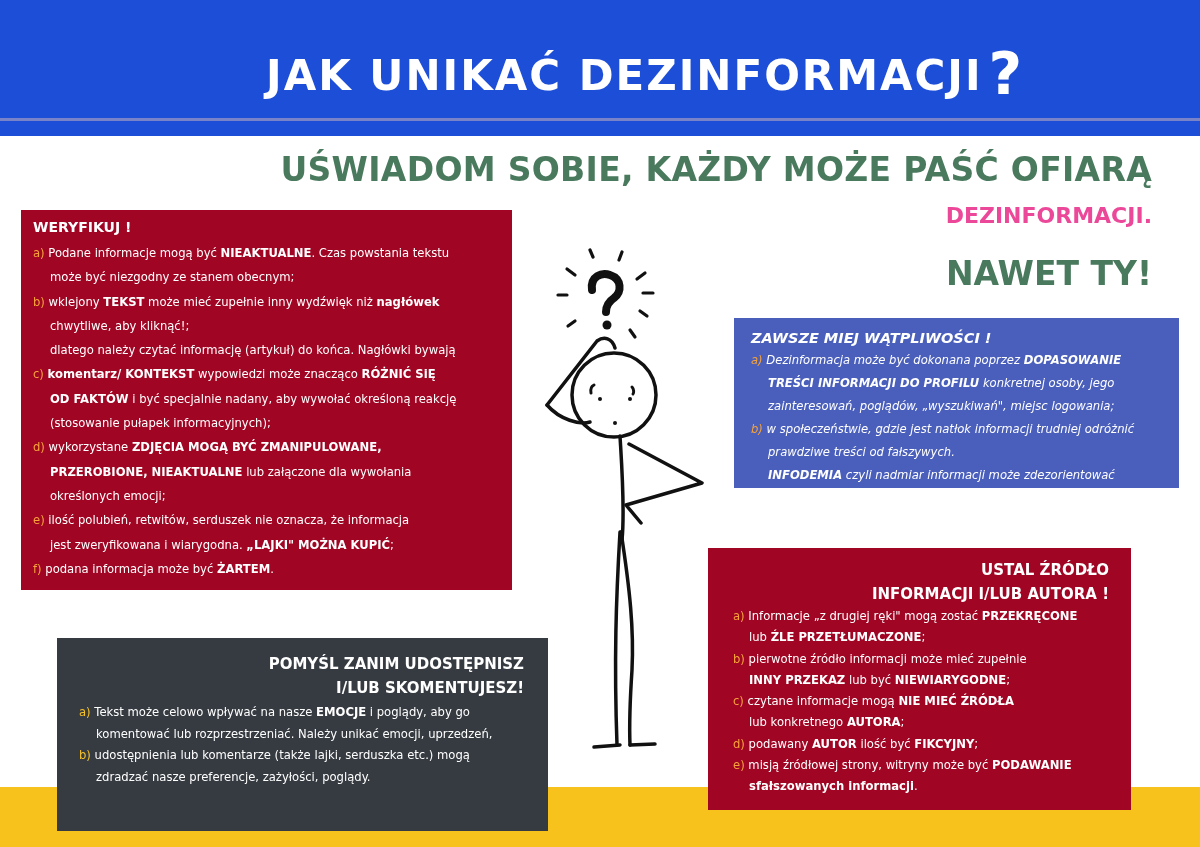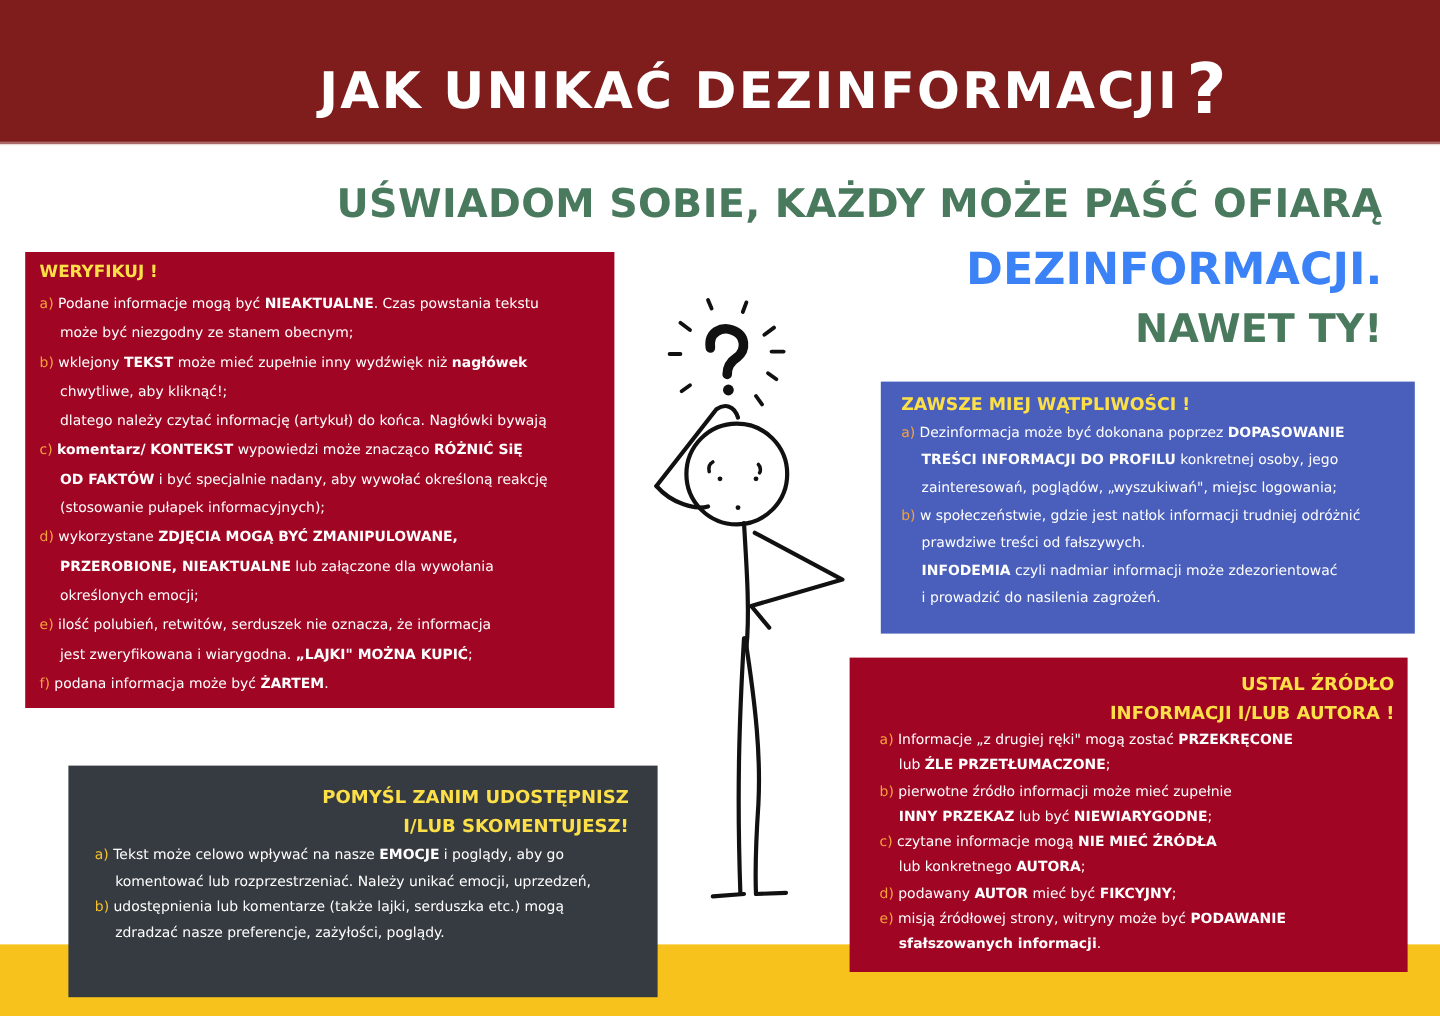--- a/index.html
+++ b/index.html
@@ -1,47 +1,47 @@
 <!DOCTYPE html>
 <html><head>
 <meta charset="utf-8">
 <style>
   * { margin:0; padding:0; box-sizing:border-box; }
   html, body { width:1200px; height:847px; overflow:hidden; background:#fff; }
   body { position:relative; font-family:"DejaVu Sans", sans-serif; }
 
-  .top-banner { position:absolute; left:0; top:0; width:1200px; height:120px; background:#7f1d1d; }
+  .top-banner { position:absolute; left:0; top:0; width:1200px; height:136px; background:#1d4ed8; }
   .banner-title { position:absolute; left:266px; top:36px; color:#fff; font-family:"DejaVu Sans", sans-serif; font-weight:bold; font-size:42px; letter-spacing:2px; white-space:nowrap; }
   .banner-title .qm { font-size:58px; position:relative; top:4px; margin-left:6px; }
   .banner-line { position:absolute; left:0; top:118px; width:1200px; height:3px; background:#d8b8b8; opacity:.5; }
 
   .bottom-strip { position:absolute; left:0; top:787px; width:1200px; height:60px; background:#f7c21b; }
 
   .headline { position:absolute; right:48px; text-align:right; font-weight:bold; font-family:"DejaVu Sans", sans-serif; white-space:nowrap; }
   .hl1 { top:150px; font-size:33px; color:#4a7a5e; letter-spacing:0.3px; }
-  .hl2 { top:203px; font-size:37px; color:#3b82f6; }
+  .hl2 { top:203px; font-size:22px; color:#ec4899; }
   .hl3 { top:254px; font-size:33px; color:#4a7a5e; }
 
   .box { position:absolute; color:#fff; font-family:"DejaVu Sans", sans-serif; }
-  .box .title { font-weight:bold; color:#fde047; }
+  .box .title { font-weight:bold; color:#ffffff; }
   .box p { position:relative; white-space:nowrap; }
   .box p .lbl { color:#f7a33a; }
   .box b { font-weight:bold; }
 
   .box-weryfikuj { left:21px; top:210px; width:491px; height:380px; background:#a00624; padding:9px 0 0 12px; }
   .box-weryfikuj .title { font-size:14px; margin-bottom:6px; }
   .box-weryfikuj p { font-size:11.6px; line-height:24.3px; }
   .box-weryfikuj .ind { padding-left:17px; }
 
-  .box-watpliwosci { left:734px; top:318px; width:445px; height:210px; background:#4a5fbb; padding:12px 0 0 17px; }
+  .box-watpliwosci { left:734px; top:318px; width:445px; height:170px; background:#4a5fbb; padding:12px 0 0 17px;font-style:italic; }
   .box-watpliwosci .title { font-size:14.5px; margin-bottom:3px; }
   .box-watpliwosci p { font-size:11.6px; line-height:23px; }
   .box-watpliwosci .ind { padding-left:17px; }
 
-  .box-zrodlo { left:708px; top:548px; width:465px; height:262px; background:#a00624; padding:10px 11px 0 25px; }
+  .box-zrodlo { left:708px; top:548px; width:423px; height:262px; background:#a00624; padding:10px 22px 0 25px; }
   .box-zrodlo .title { font-size:15px; text-align:right; line-height:24px; }
   .box-zrodlo p { font-size:11.6px; line-height:21.3px; }
   .box-zrodlo .ind { padding-left:16px; }
 
   .box-pomysl { left:57px; top:638px; width:491px; height:193px; background:#363b41; padding:14px 24px 0 22px; }
   .box-pomysl .title { font-size:15px; text-align:right; line-height:24px; }
   .box-pomysl .title-wrap { margin-bottom:2px; }
   .box-pomysl p { font-size:11.6px; line-height:21.5px; }
   .box-pomysl p .lbl { color:#f6c22a; }
   .box-pomysl .ind { padding-left:17px; }
@@ -100,21 +100,21 @@
 <div class="box box-zrodlo">
   <div class="title">USTAL ŹRÓDŁO</div>
   <div class="title">INFORMACJI I/LUB AUTORA !</div>
   <div class="items">
       <p><span class="lbl">a) </span><span>Informacje „z drugiej ręki" mogą zostać </span><b>PRZEKRĘCONE</b></p>
       <p class="ind"><span>lub </span><b>ŹLE PRZETŁUMACZONE</b><span>;</span></p>
       <p><span class="lbl">b) </span><span>pierwotne źródło informacji może mieć zupełnie</span></p>
       <p class="ind"><b>INNY PRZEKAZ</b><span> lub być </span><b>NIEWIARYGODNE</b><span>;</span></p>
       <p><span class="lbl">c) </span><span>czytane informacje mogą </span><b>NIE MIEĆ ŹRÓDŁA</b></p>
       <p class="ind"><span>lub konkretnego </span><b>AUTORA</b><span>;</span></p>
-      <p><span class="lbl">d) </span><span>podawany </span><b>AUTOR</b><span> mieć być </span><b>FIKCYJNY</b><span>;</span></p>
+      <p><span class="lbl">d) </span><span>podawany </span><b>AUTOR</b><span> ilość być </span><b>FIKCYJNY</b><span>;</span></p>
       <p><span class="lbl">e) </span><span>misją źródłowej strony, witryny może być </span><b>PODAWANIE</b></p>
       <p class="ind"><b>sfałszowanych informacji</b><span>.</span></p>
     </div>
 </div>
 
 <div class="box box-pomysl">
   <div class="title-wrap">
     <div class="title">POMYŚL ZANIM UDOSTĘPNISZ</div>
     <div class="title">I/LUB SKOMENTUJESZ!</div>
   </div>

